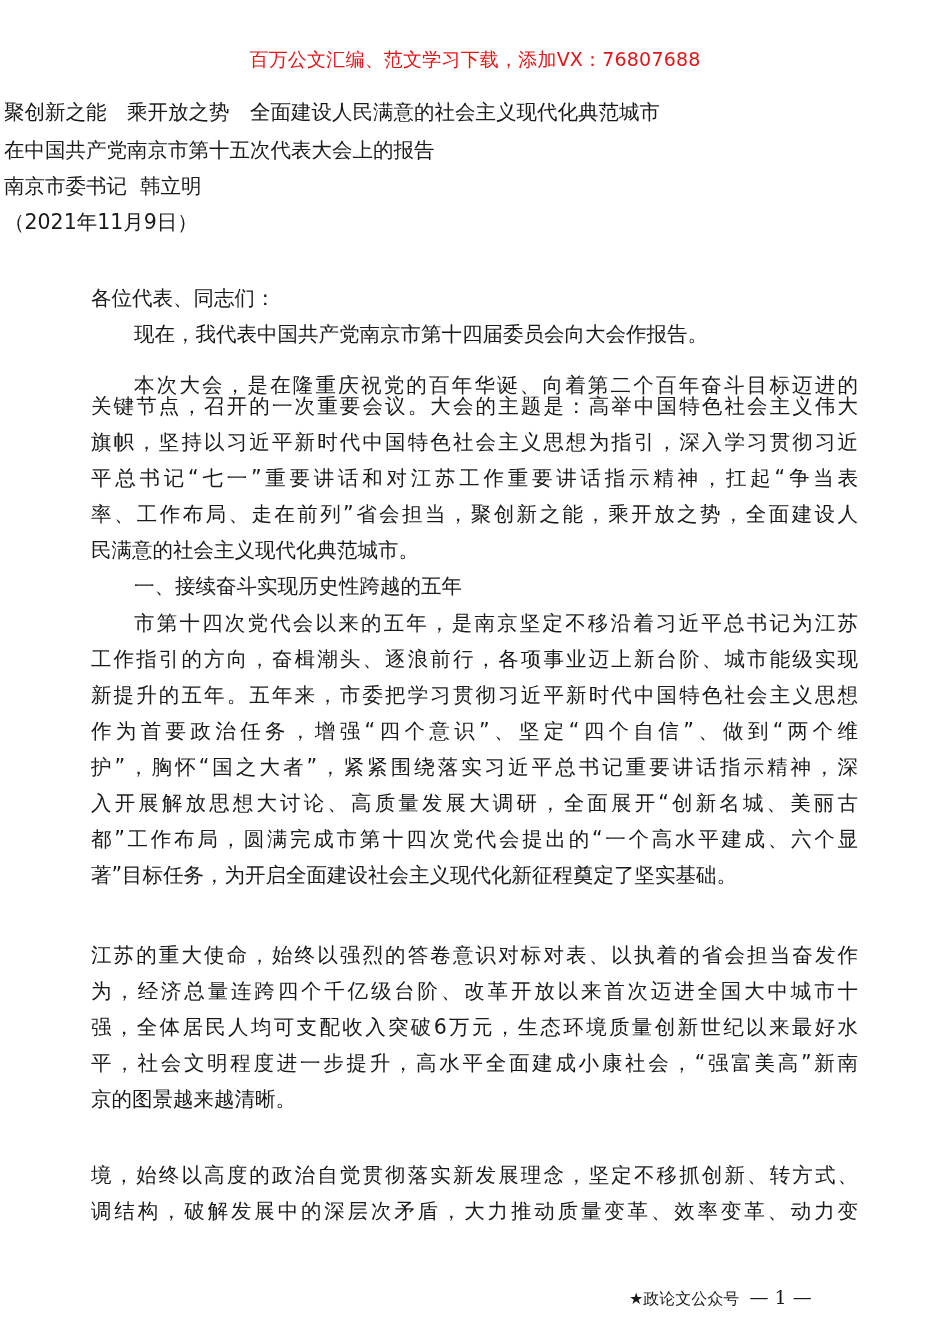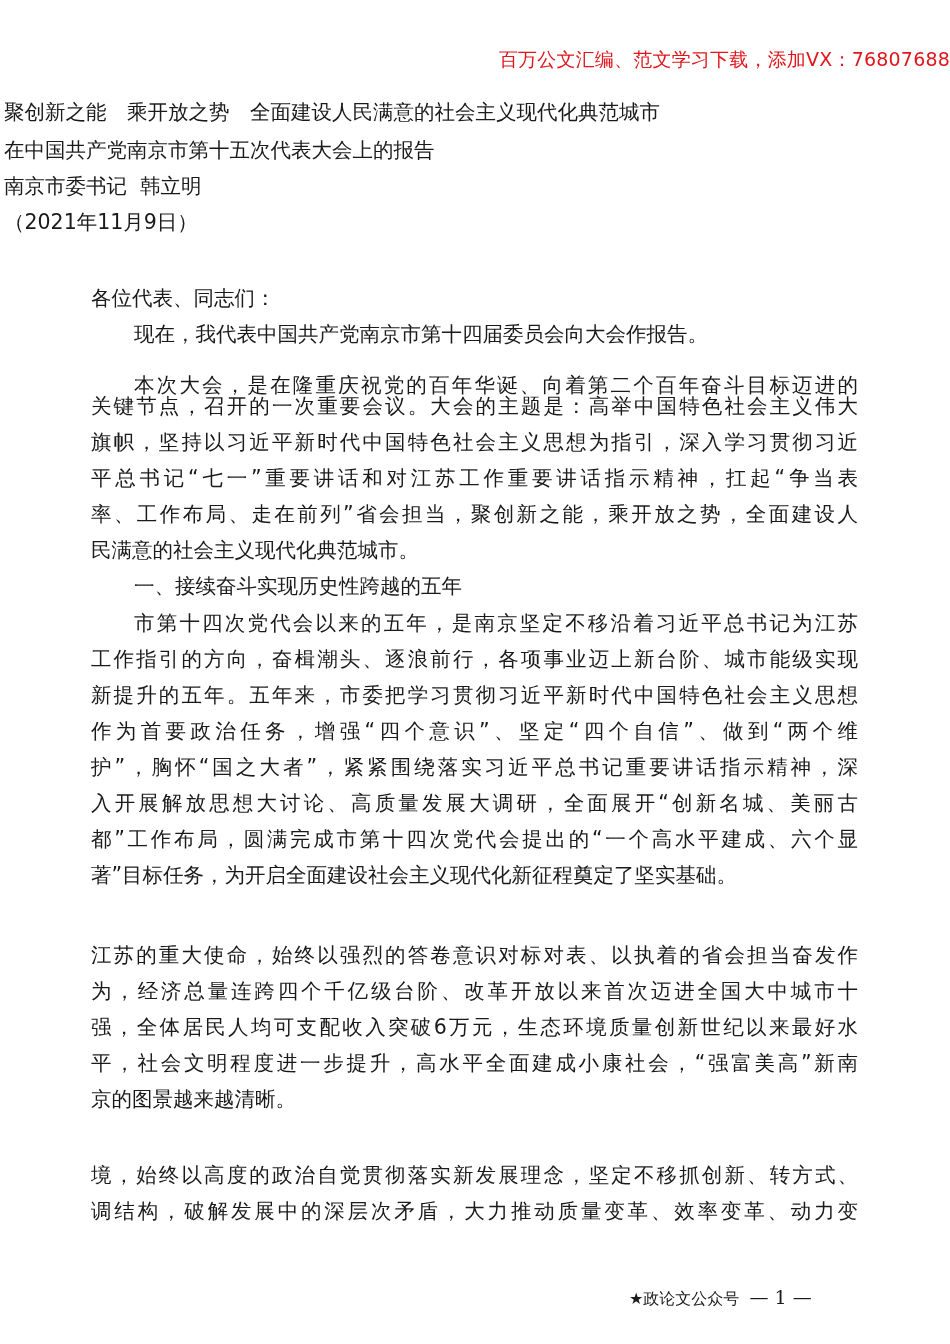--- a/index.html
+++ b/index.html
@@ -1,19 +1,19 @@
 <!DOCTYPE html>
 <html><head>
 <meta charset="utf-8">
 <style>
   html, body { margin: 0; padding: 0; background: #ffffff; }
   body { width: 950px; height: 1344px; position: relative; overflow: hidden;
          font-family: "DejaVu Sans", "Liberation Sans", sans-serif; color: #1a1a1a; }
   .page { position: absolute; left: 0; top: 0; width: 950px; height: 1344px; background: #fff; }
-  .banner { position: absolute; left: 0; top: 44px; width: 950px; text-align: right;
+  .banner { position: absolute; left: 0; top: 44px; width: 950px; text-align: center;
             font-size: 19px; color: #e0161b; letter-spacing: 0.2px; line-height: 30px; }
   .title-line { position: absolute; left: 4px; width: 950px; text-align: left;
                 font-size: 20.5px; line-height: 30px; color: #1a1a1a; white-space: pre; }
   .line { position: absolute; left: 91px; font-size: 20.5px; line-height: 30px;
           white-space: nowrap; color: #1a1a1a; }
   .line.indent { left: 134px; }
   .justify { width: 767px; text-align: justify; text-align-last: justify; }
   .justify.indent { width: 724px; }
   .footer { position: absolute; top: 1284px; left: 629px; font-size: 16px; line-height: 26px;
             color: #1a1a1a; white-space: pre; }

